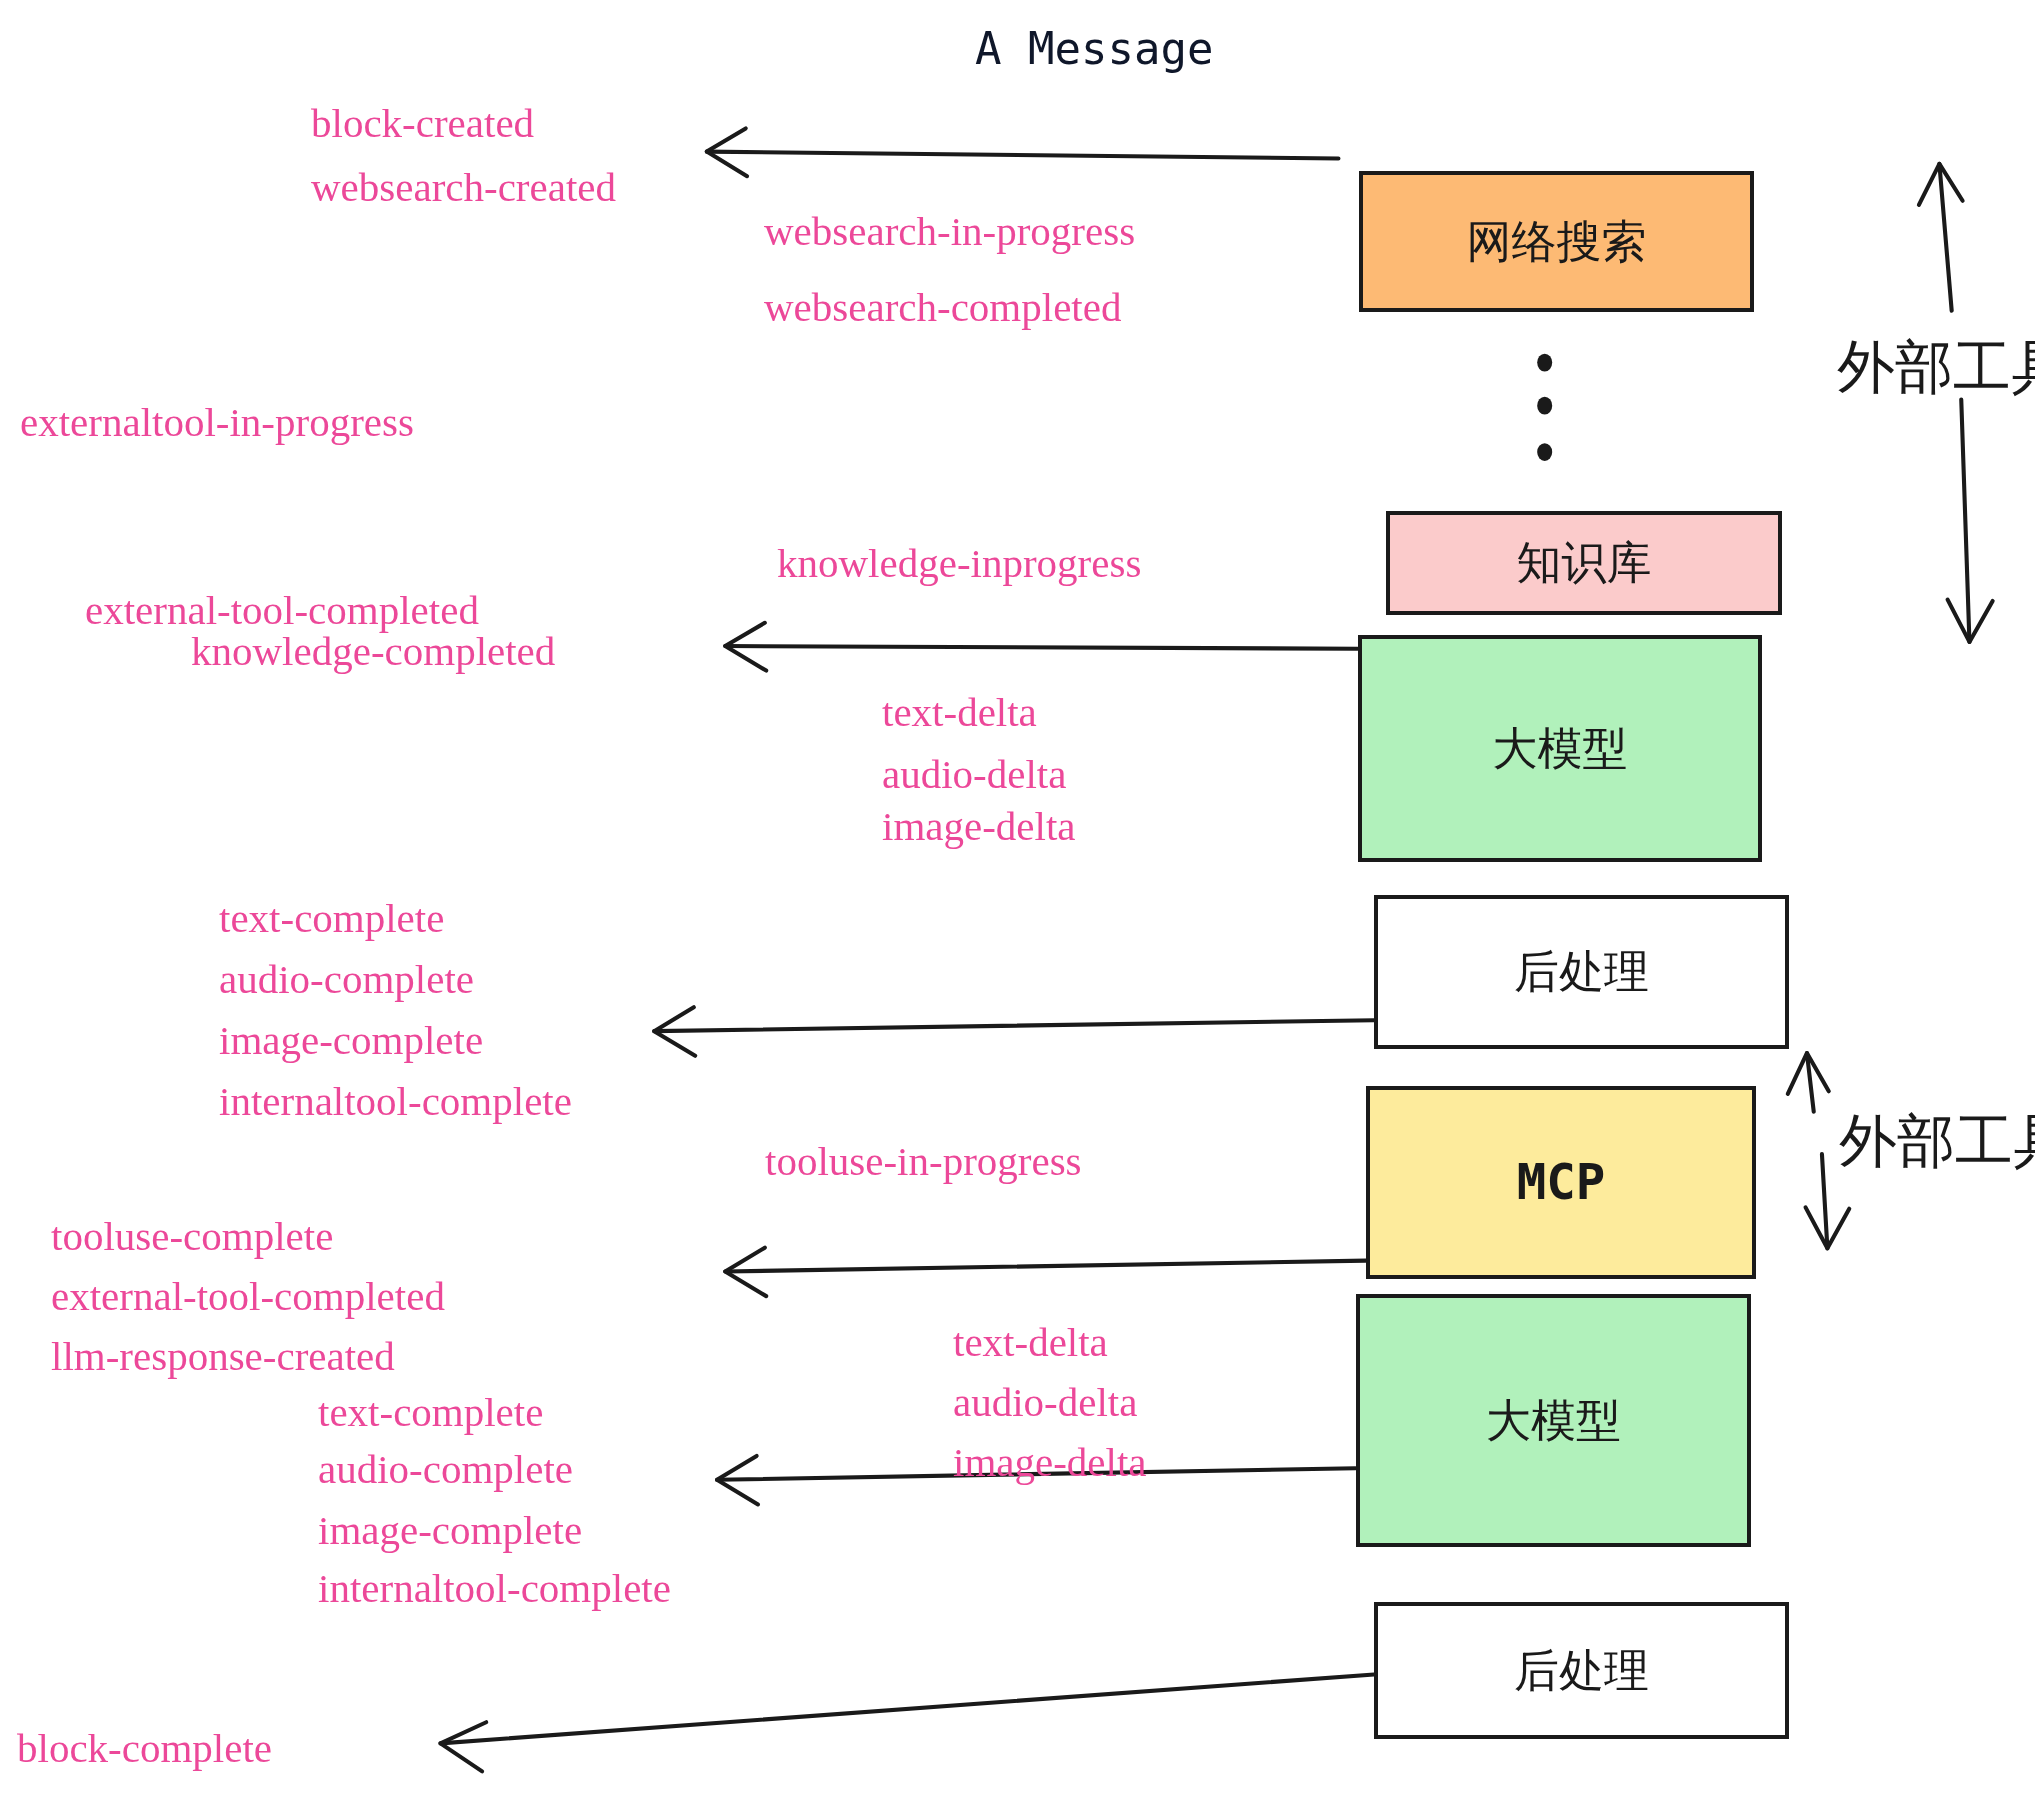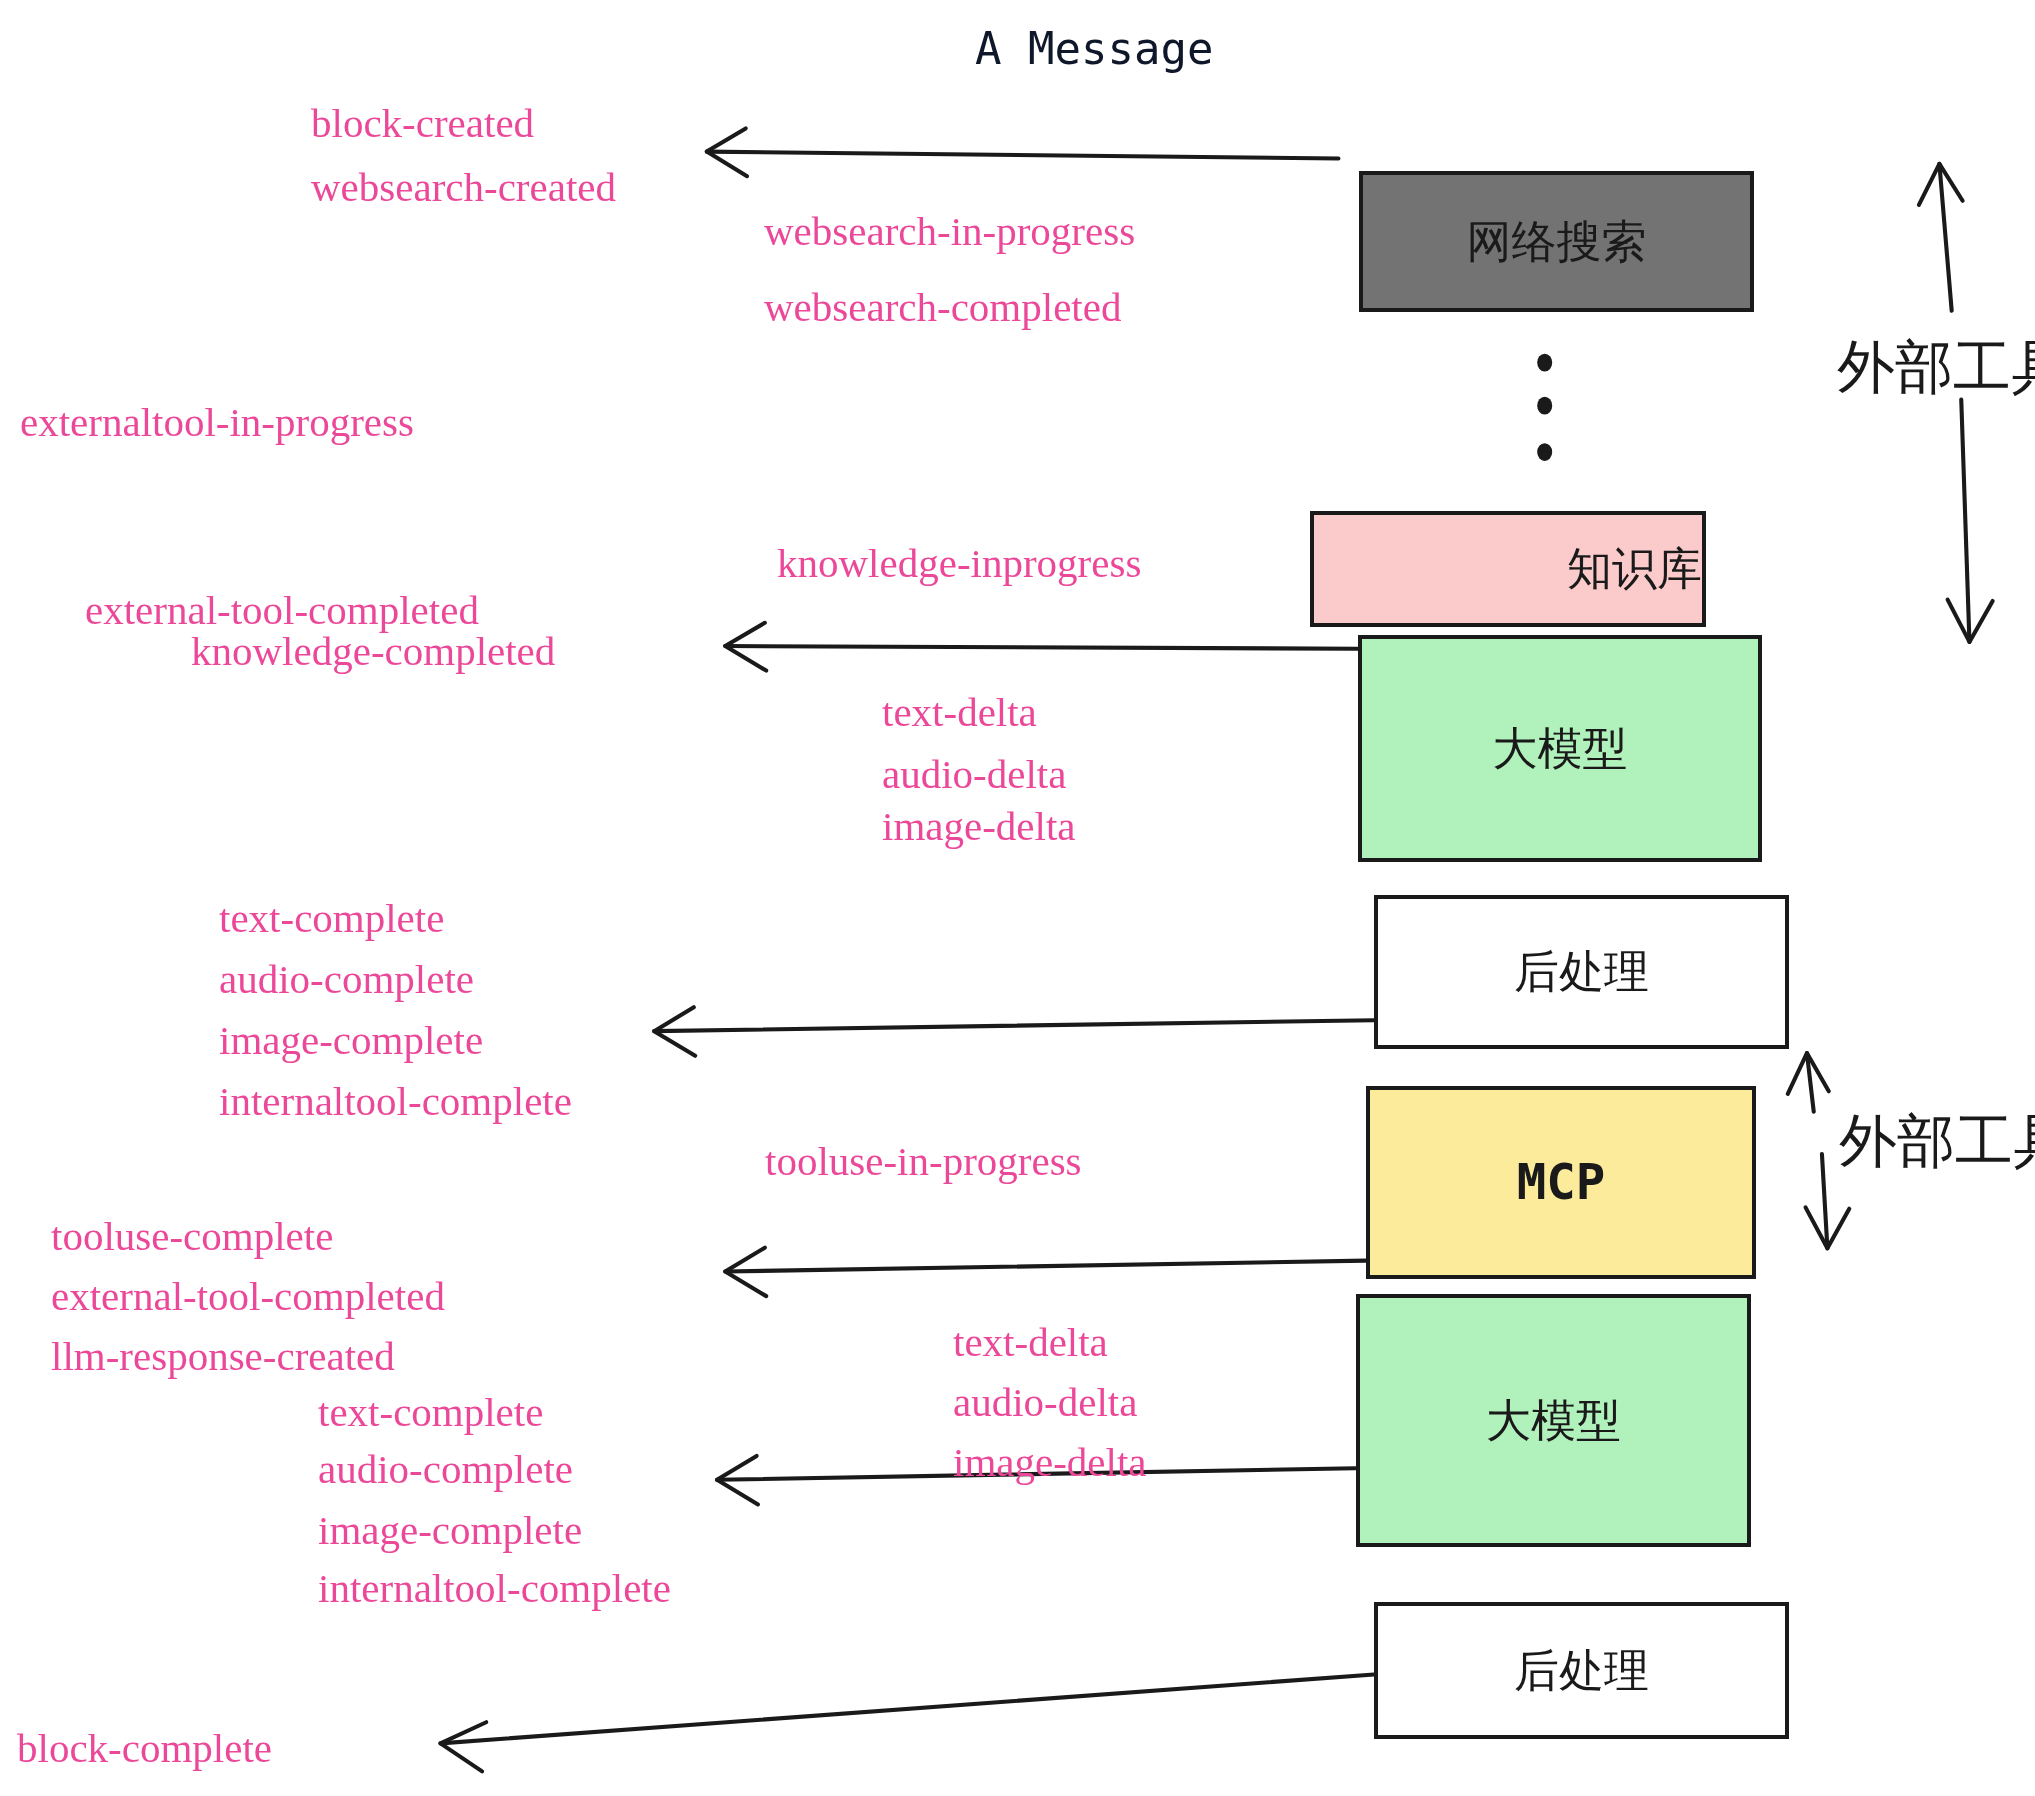--- a/index.html
+++ b/index.html
@@ -74,24 +74,24 @@
 
     <g fill="#1a1a1a">
       <ellipse cx="2262" cy="531" rx="11" ry="13"></ellipse>
       <ellipse cx="2262" cy="594" rx="11" ry="13"></ellipse>
       <ellipse cx="2262" cy="662" rx="11" ry="13"></ellipse>
     </g>
   </svg>
 
   <div class="title" style="left:975px;top:20.5px;">A Message</div>
 
-  <div class="box" style="left: 1359px; top: 171px; width: 395px; height: 141px; background: #737373;">
+  <div class="box" style="left: 1359px; top: 171px; width: 395px; height: 141px; background: #fdba74;">
     <span>网络搜索</span>
   </div>
-  <div class="box" style="left: 1310px; top: 511px; width: 396px; height: 116px; background: rgb(251, 203, 203); justify-content: flex-end;">
+  <div class="box" style="left: 1386px; top: 511px; width: 396px; height: 104px; background: rgb(251, 203, 203);">
     <span>知识库</span>
   </div>
   <div class="box" style="left: 1358px; top: 635px; width: 404px; height: 227px; background: rgb(177, 241, 187);">
     <span>大模型</span>
   </div>
   <div class="box" style="left: 1374px; top: 895px; width: 415px; height: 154px; background: rgb(255, 255, 255);">
     <span>后处理</span>
   </div>
   <div class="box mono" style="left: 1366px; top: 1086px; width: 390px; height: 193px; background: rgb(253, 235, 156);">
     <span>MCP</span>

